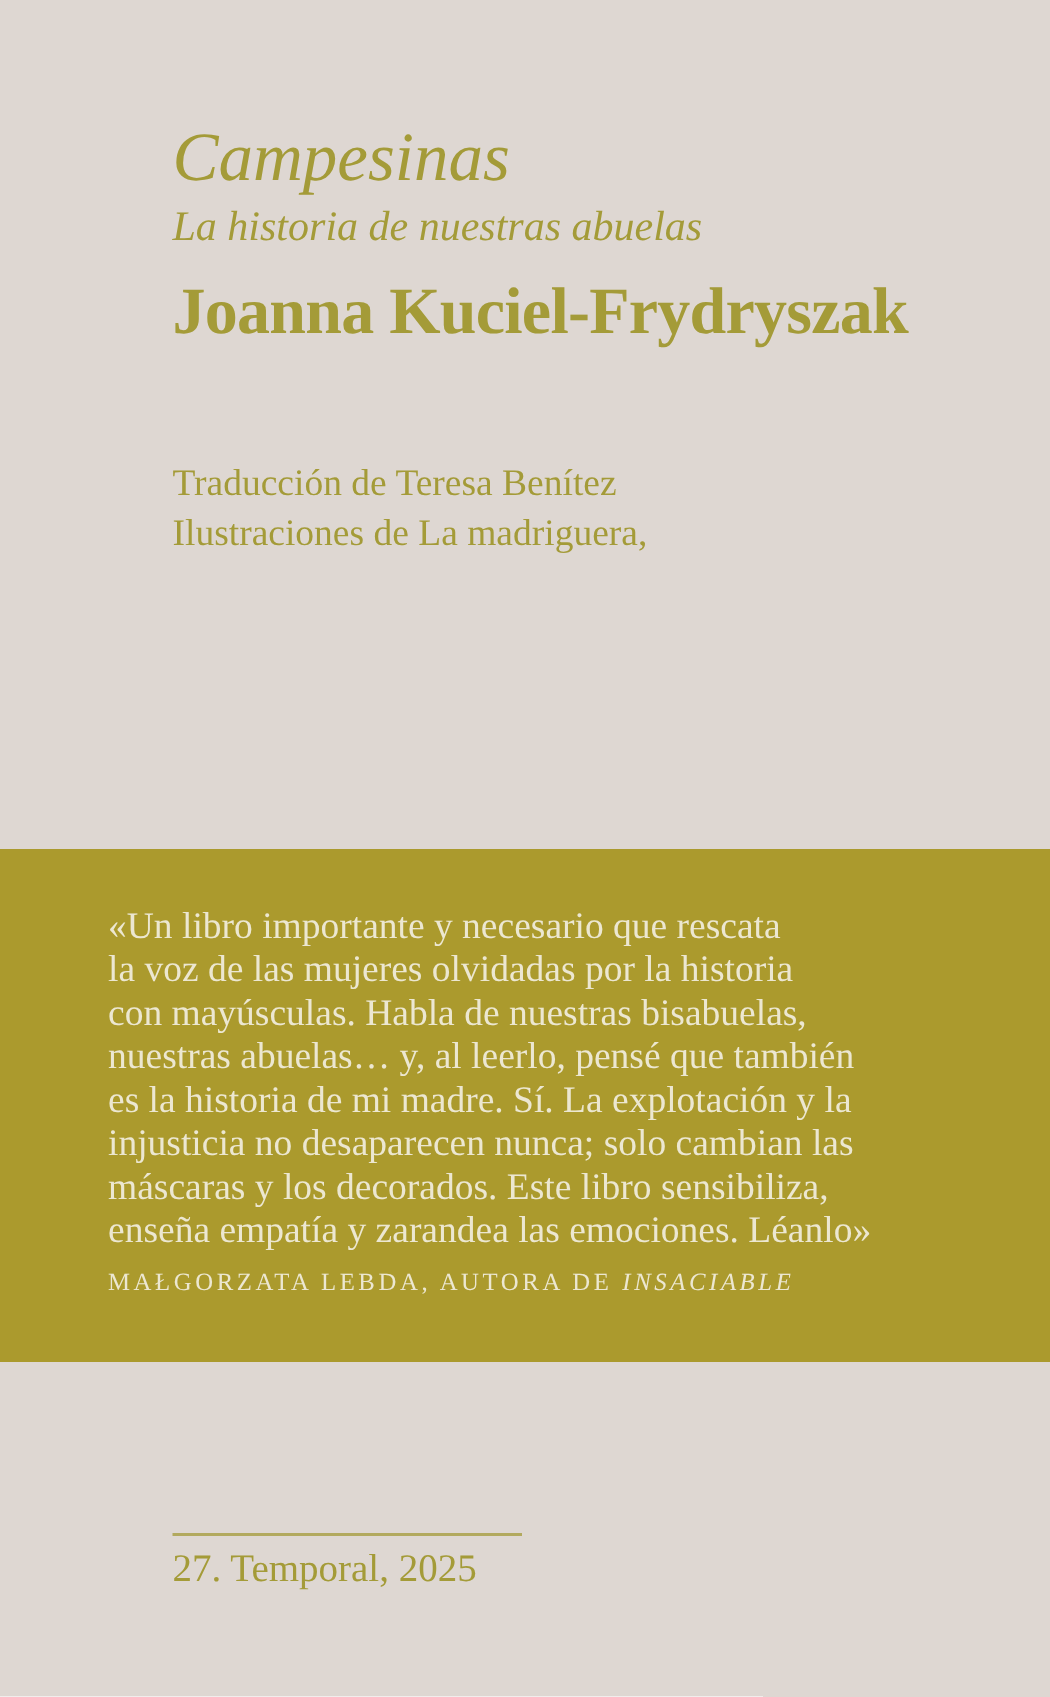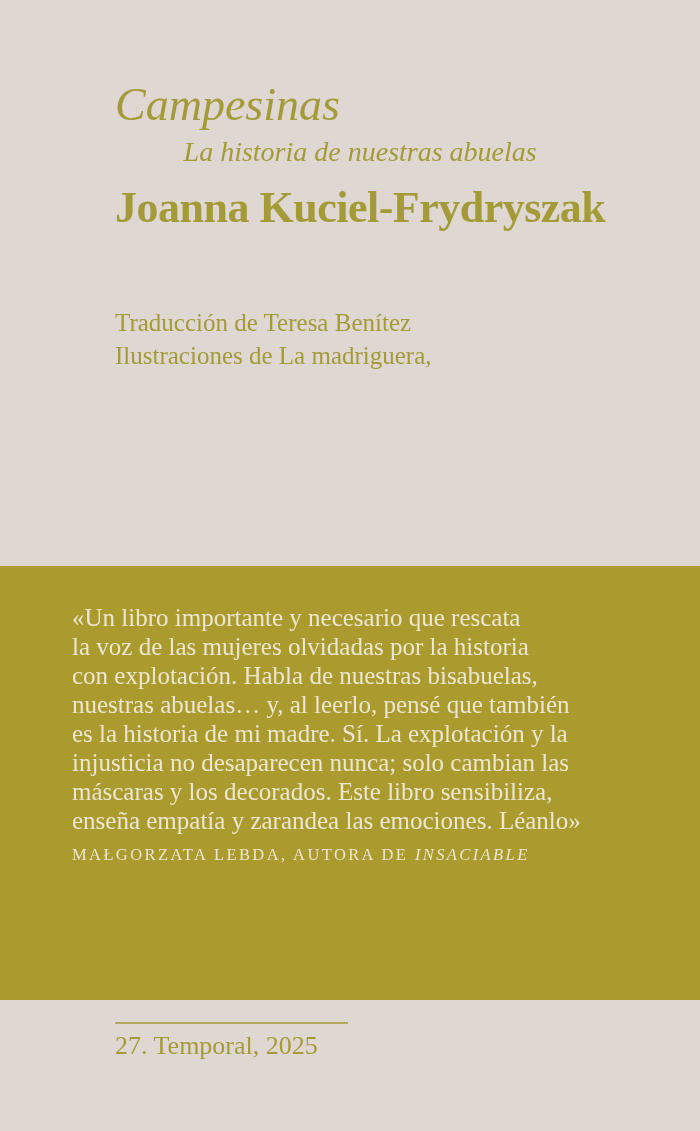--- a/index.html
+++ b/index.html
@@ -38,21 +38,20 @@
     line-height:1.18;
     color:var(--olive-text);
   }
   .book-subtitle{
     font-style:italic;
     font-weight:400;
     font-size:28px;
     line-height:1.2;
     margin-top:3px;
     color:var(--olive-text);
-    text-align:center;
   }
   .book-author{
     font-weight:700;
     font-size:44px;
     line-height:1.1;
     margin-top:15px;
     color:var(--olive-text);
     letter-spacing:-0.5px;
   }
   .credits{
@@ -61,21 +60,21 @@
     top:306px;
     font-size:25px;
     line-height:33px;
     color:var(--olive-text);
   }
   
   .section-quote{
     position:absolute;
     left:0;right:0;
     top:566px;
-    height:434px;
+    height:342px;
     background:var(--olive-block);
     padding:37px 40px 0 72px;
   }
   .quote-line{
     font-size:25px;
     line-height:29px;
     color:var(--cream-text);
     white-space:nowrap;
   }
   .attribution{
@@ -127,21 +126,21 @@
 
     <div class="credits">
       <div class="credits-line">Traducción de Teresa Benítez</div>
       <div class="credits-line">Ilustraciones de La madriguera,</div>
     </div>
   </div>
 
   <div class="section-quote">
     <div class="quote-line">«Un libro importante y necesario que rescata</div>
     <div class="quote-line">la voz de las mujeres olvidadas por la historia</div>
-    <div class="quote-line">con explotación. Habla de nuestras bisabuelas,</div>
+    <div class="quote-line">con mayúsculas. Habla de nuestras bisabuelas,</div>
     <div class="quote-line">nuestras abuelas… y, al leerlo, pensé que también</div>
     <div class="quote-line">es la historia de mi madre. Sí. La explotación y la</div>
     <div class="quote-line">injusticia no desaparecen nunca; solo cambian las</div>
     <div class="quote-line">máscaras y los decorados. Este libro sensibiliza,</div>
     <div class="quote-line">enseña empatía y zarandea las emociones. Léanlo»</div>
 
     <div class="attribution">
       <span>MAŁGORZATA LEBDA, AUTORA DE </span><span class="work">INSACIABLE</span>
     </div>
   </div>

